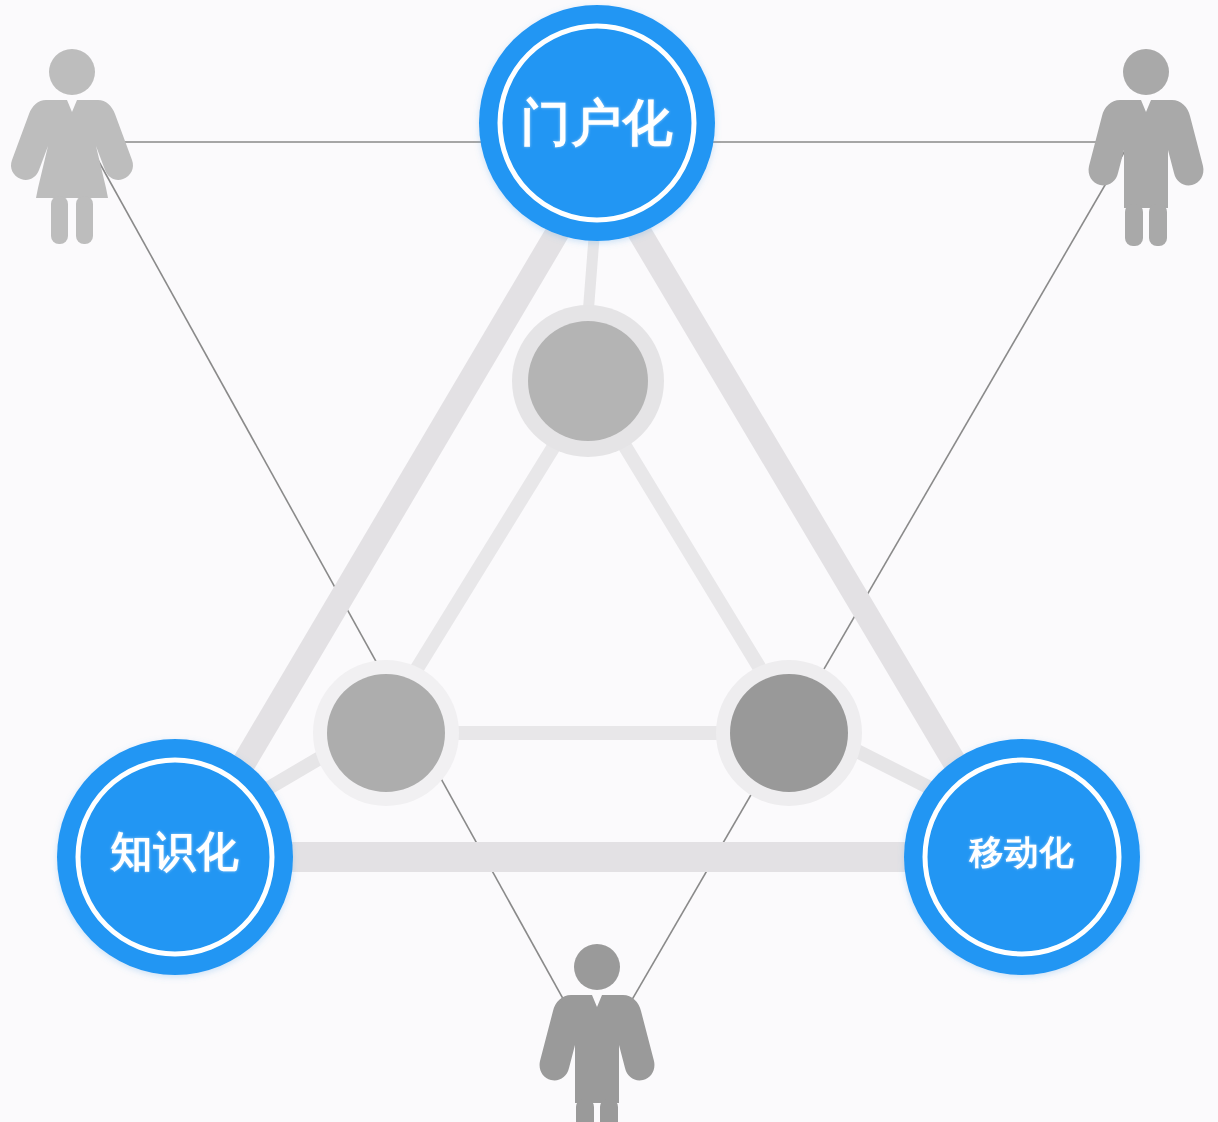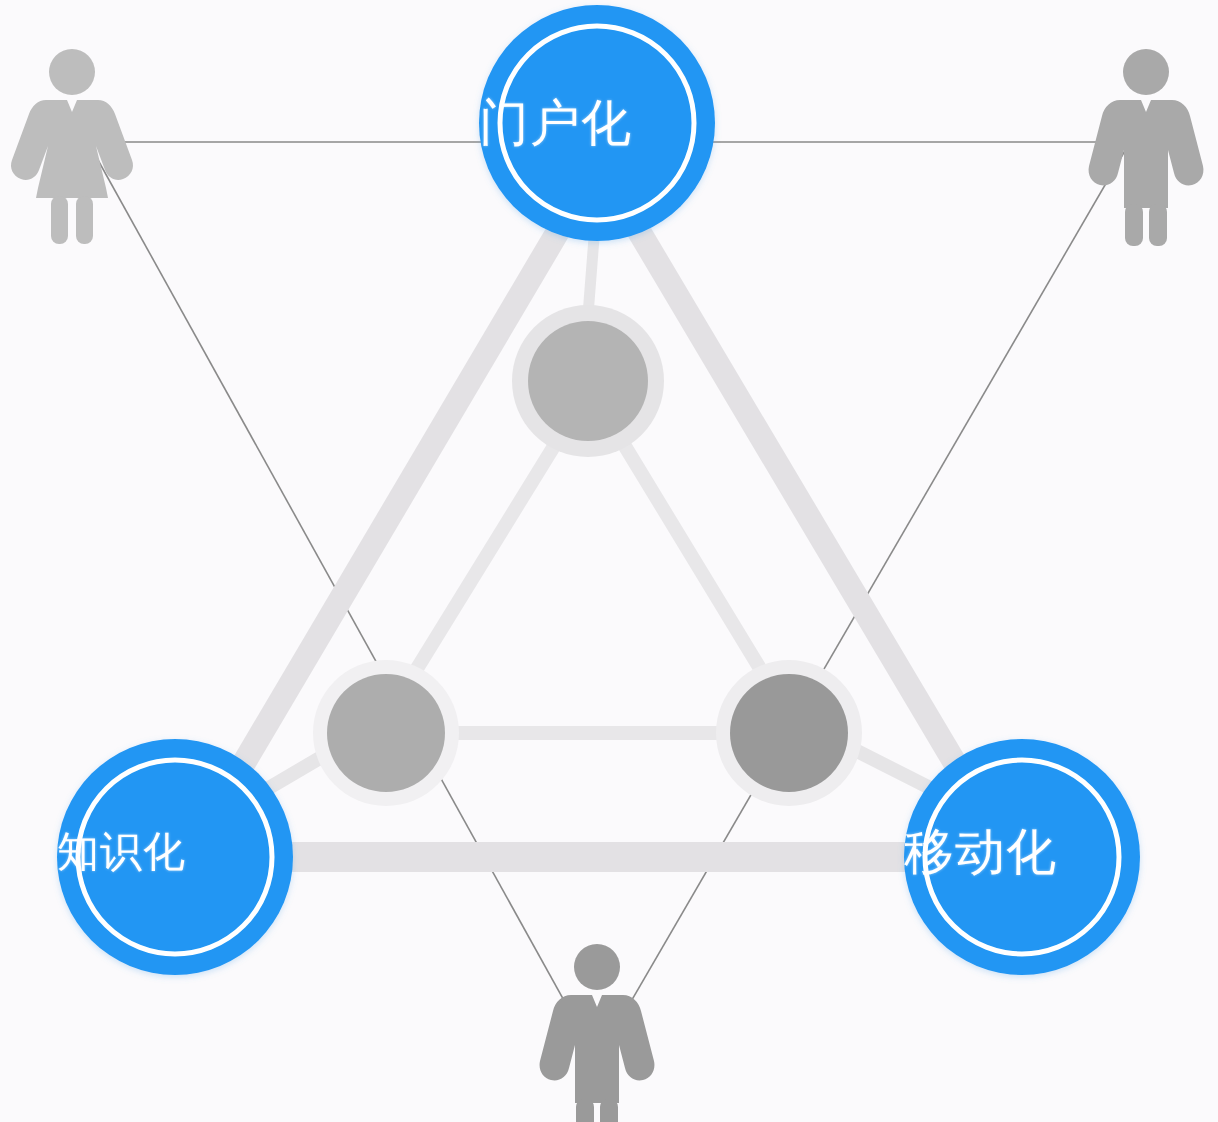--- a/index.html
+++ b/index.html
@@ -22,25 +22,25 @@
     position: absolute;
     left: 0;
     top: 0;
     width: 1218px;
     height: 1122px;
     display: block;
   }
   .node-label {
     position: absolute;
     color: #ffffff;
-    font-weight: normal;
+    font-weight: bold;
     font-family: "Liberation Sans", "DejaVu Sans", sans-serif;
     letter-spacing: 1px;
     white-space: nowrap;
-    text-align: left;
+    text-align: center;
     pointer-events: none;
     text-shadow: 0 0 3px rgba(255,255,255,0.55);
   }
   .label-top {
     left: 479px;
     top: 96px;
     width: 236px;
     font-size: 50px;
     line-height: 54px;
   }
@@ -48,21 +48,21 @@
     left: 57px;
     top: 825px;
     width: 236px;
     font-size: 42px;
     line-height: 54px;
   }
   .label-right {
     left: 904px;
     top: 825px;
     width: 236px;
-    font-size: 50px;
+    font-size: 34px;
     line-height: 54px;
   }
 </style>
 </head>
 <body>
 
 <div id="stage" style="background: rgb(251, 250, 252);">
 
   <svg id="diagram-svg" viewBox="0 0 1218 1122">
     <defs>

